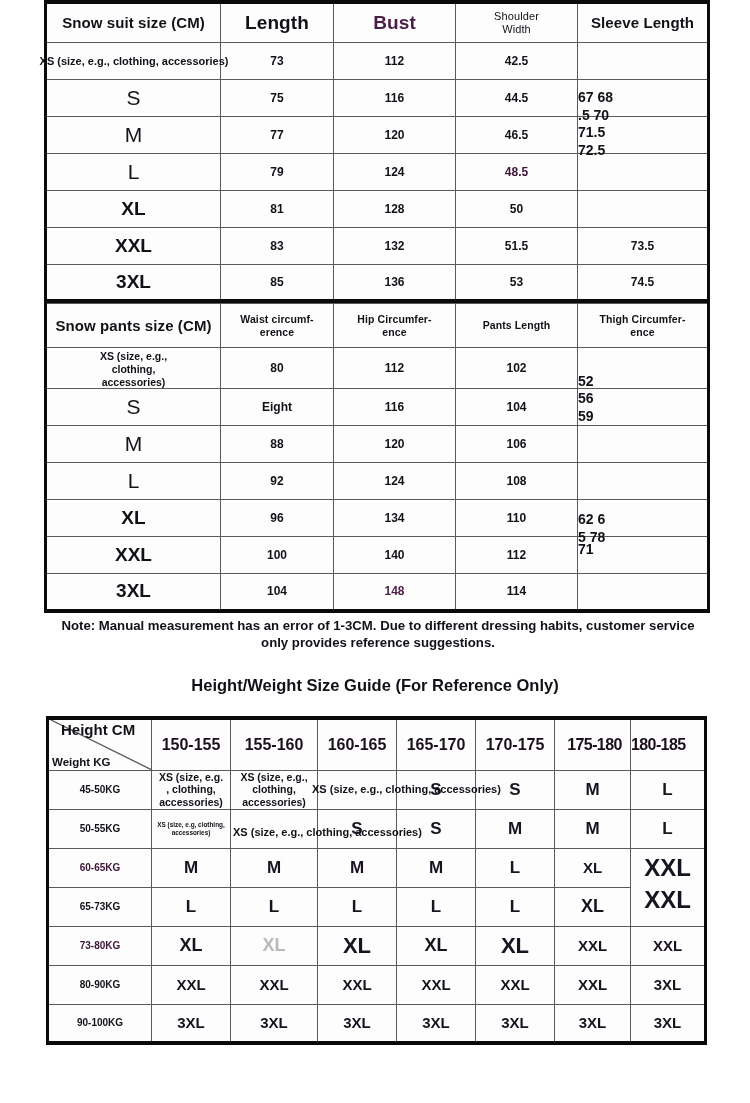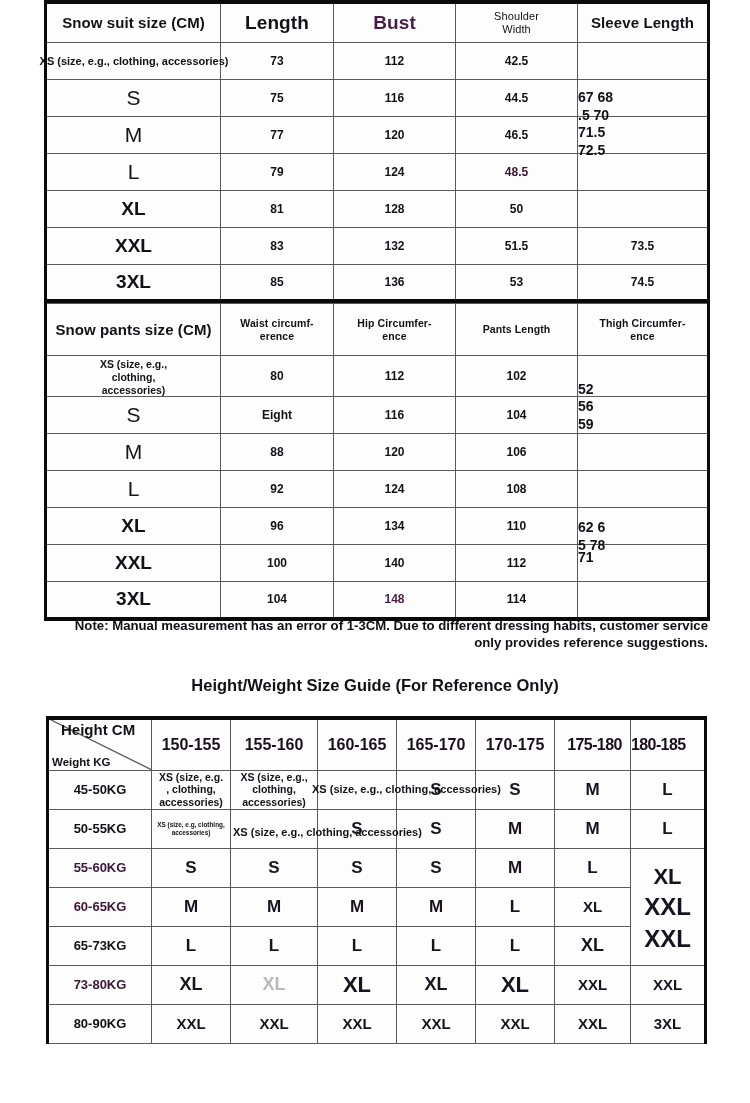--- a/index.html
+++ b/index.html
@@ -85,21 +85,21 @@
   }
 
   
   #note {
     position: absolute;
     left: 48px; top: 617px;
     width: 660px;
     font-size: 13.2px;
     font-weight: bold;
     line-height: 1.32;
-    text-align: right;
+    text-align: center;
     color: #141018;
   }
 
   
   #hw-title {
     position: absolute;
     left: 0; top: 676px;
     width: 750px;
     text-align: center;
     font-size: 16.5px;
@@ -124,21 +124,21 @@
     position: absolute; top: 1px; left: 12px;
     font-size: 15px; font-weight: bold;
   }
   .corner-cell .w-lbl {
     position: absolute; bottom: 2px; left: 3px;
     font-size: 11.5px; font-weight: bold;
   }
 
   .hw-col-hdr { font-size: 16px; font-weight: bold; color: #1b0f1c; }
   .hw-col-hdr.tight { letter-spacing: -0.6px; }
-  .hw-row-lbl { font-size: 13px; font-weight: bold; margin-top: 44px; }
+  .hw-row-lbl { font-size: 10px; font-weight: bold; margin-top: 44px; }
   .hw-cell { font-size: 17px; font-weight: 400; color: #191320; }
   .hw-cell.bold { font-weight: bold; font-size: 15px; }
   .hw-cell.big { font-size: 22px; font-weight: bold; }
   .hw-cell.bigger { font-size: 24px; font-weight: bold; }
   .hw-cell.faded { color: #b9b9bd; font-weight: bold; font-size: 18px; }
   .hw-cell.mid { font-size: 18px; font-weight: bold; }
 
   .xs-wide {
     position: absolute;
     white-space: nowrap;
@@ -248,21 +248,21 @@
     <table class="tbl">
       <colgroup>
         <col style="width:175px">
           <col style="width:113px">
           <col style="width:122px">
         <col style="width:122px">
           <col style="width:131px">
       </colgroup>
       <thead>
         <tr>
-          <th class="hdr-cell heavy-left" style="height:52px">Snow pants size (CM)</th>
+          <th class="hdr-cell heavy-left" style="height:44px">Snow pants size (CM)</th>
           <th class="hdr-cell tiny">
             <span>Waist circumf-</span><br>
             <span>erence</span>
           </th>
           <th class="hdr-cell tiny">
             <span>Hip Circumfer-</span><br>
             <span>ence</span>
           </th>
           <th class="hdr-cell tiny">Pants Length</th>
           <th class="hdr-cell tiny heavy-right">
@@ -407,30 +407,20 @@
           <td>
             <span class="xs-wide" style="left:2px; top:16px;">XS (size, e.g., clothing, accessories)</span>
           </td>
           <td class="hw-cell">S</td>
           <td class="hw-cell">S</td>
           <td class="hw-cell">M</td>
           <td class="hw-cell">M</td>
           <td class="heavy-right hw-cell">L</td>
         </tr>
 
-        <tr>
-          <td class="heavy-left hw-row-lbl plum" style="height:39px">55-60KG</td>
-          <td class="hw-cell">S</td>
-          <td class="hw-cell">S</td>
-          <td class="hw-cell">S</td>
-          <td class="hw-cell">S</td>
-          <td class="hw-cell">M</td>
-          <td class="hw-cell">L</td>
-          <td class="heavy-right hw-cell big nudge-down">XL</td>
-        </tr>
 
         <tr>
           <td class="heavy-left hw-row-lbl plum" style="height:39px">60-65KG</td>
           <td class="hw-cell">M</td>
           <td class="hw-cell">M</td>
           <td class="hw-cell">M</td>
           <td class="hw-cell">M</td>
           <td class="hw-cell">L</td>
           <td class="hw-cell bold">XL</td>
           <td class="heavy-right hw-cell bigger">XXL</td>
@@ -462,17 +452,27 @@
           <td class="heavy-left hw-row-lbl" style="height:39px">80-90KG</td>
           <td class="hw-cell bold">XXL</td>
           <td class="hw-cell bold">XXL</td>
           <td class="hw-cell bold">XXL</td>
           <td class="hw-cell bold">XXL</td>
           <td class="hw-cell bold">XXL</td>
           <td class="hw-cell bold">XXL</td>
           <td class="heavy-right hw-cell bold">3XL</td>
         </tr>
 
+        <tr>
+          <td class="heavy-left heavy-bot hw-row-lbl" style="height:39px">90-100KG</td>
+          <td class="hw-cell bold heavy-bot">3XL</td>
+          <td class="hw-cell bold heavy-bot">3XL</td>
+          <td class="hw-cell bold heavy-bot">3XL</td>
+          <td class="hw-cell bold heavy-bot">3XL</td>
+          <td class="hw-cell bold heavy-bot">3XL</td>
+          <td class="hw-cell bold heavy-bot">3XL</td>
+          <td class="heavy-right heavy-bot hw-cell bold">3XL</td>
+        </tr>
       </tbody>
     </table>
   </div>
 
 </div>
 
 </body></html>

